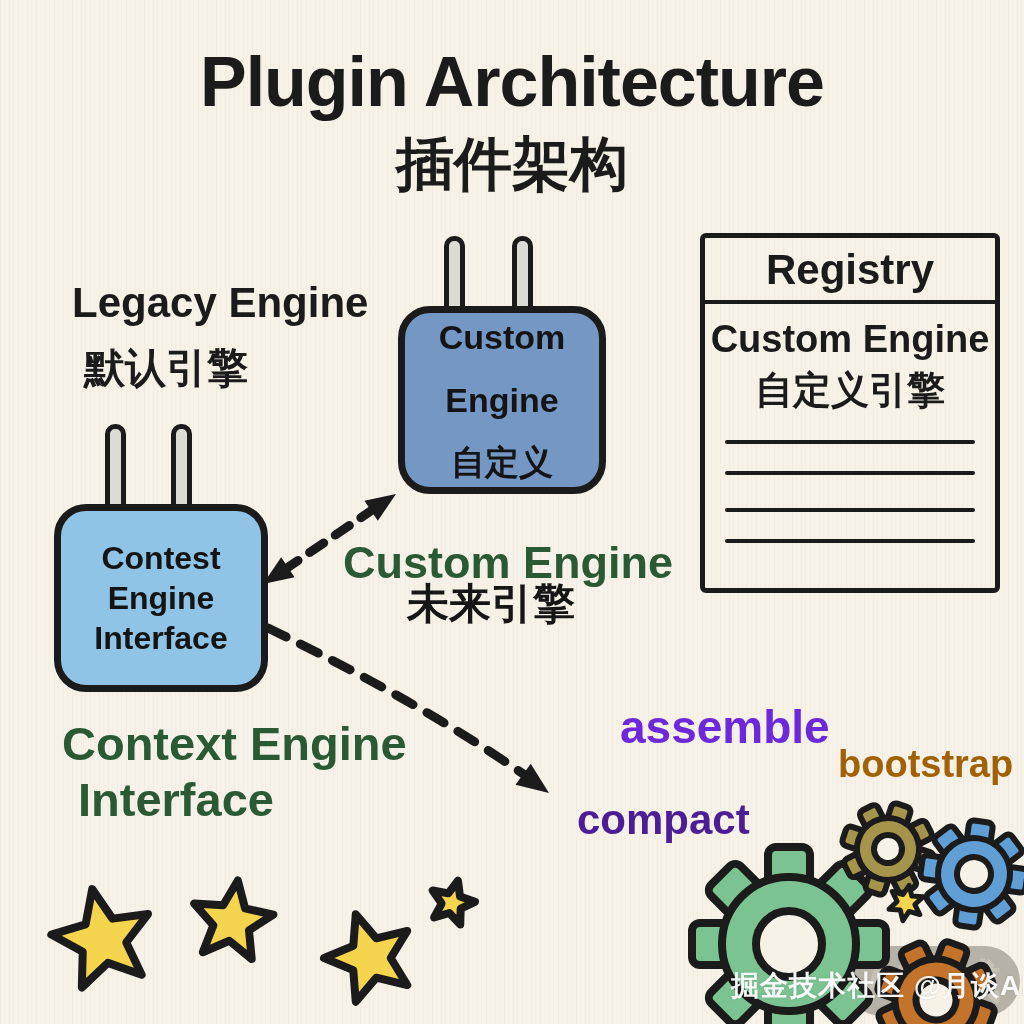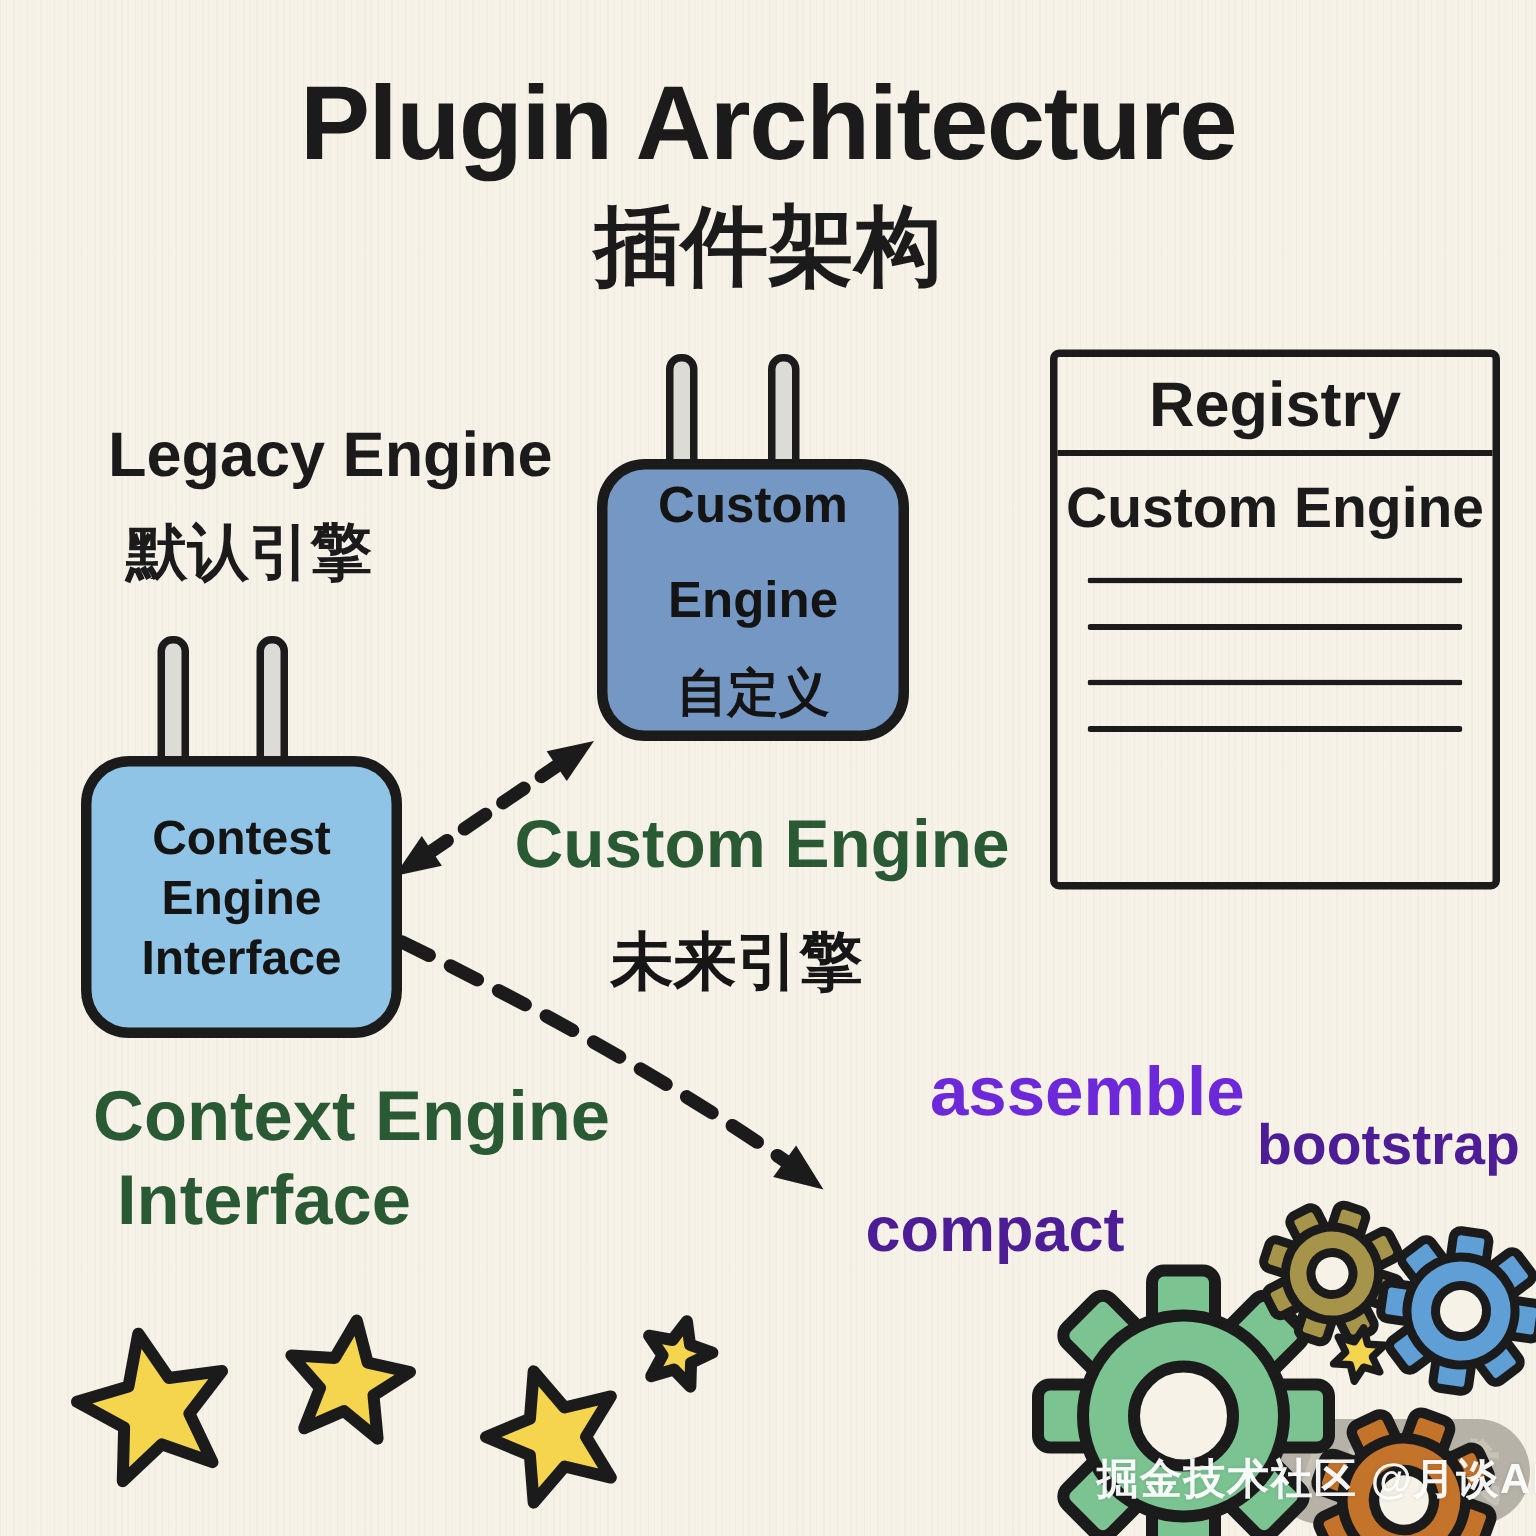--- a/index.html
+++ b/index.html
@@ -51,21 +51,21 @@
   .registry-en { margin-top:14px; font-size:38px; font-weight:bold; text-align:center; }
   .registry-zh { margin-top:4px; font-size:38px; font-weight:bold; text-align:center; }
   .reg-line { width:86%; margin:0 auto; border-top:4px solid #1b1b1b; border-radius:2px; }
   .reg-line-1 { margin-top:24px; }
   .reg-line-2 { margin-top:27px; }
   .reg-line-3 { margin-top:33px; }
   .reg-line-4 { margin-top:27px; }
 
   
   .future-en { left:343px; top:537px; font-size:45px; }
-  .future-zh { left:407px; top:613px; font-size:42px; color:#161616; }
+  .future-zh { left:407px; top:576px; font-size:42px; color:#161616; }
   .ctx-line1 { left:62px; top:716px; font-size:47px; }
   .ctx-line2 { left:78px; top:772px; font-size:47px; }
 
   
   .kw-assemble { left:620px; top:700px; font-size:46px; }
   .kw-bootstrap { left:838px; top:743px; font-size:38px; }
   .kw-compact { left:577px; top:796px; font-size:42px; }
   .kw-ingest { left:552px; top:858px; font-size:46px; }
 
   .overlay-svg { position:absolute; inset:0; }
@@ -105,33 +105,34 @@
       <div class="plug-line">Contest</div>
       <div class="plug-line">Engine</div>
       <div class="plug-line">Interface</div>
     </div>
   </div>
 
   <div class="abs registry">
     <div class="registry-title">Registry</div>
     <div class="registry-sep"></div>
     <div class="registry-en">Custom Engine</div>
+    <div class="registry-zh">自定义引擎</div>
     <div class="reg-line reg-line-1"></div>
     <div class="reg-line reg-line-2"></div>
     <div class="reg-line reg-line-3"></div>
     <div class="reg-line reg-line-4"></div>
   </div>
 
   <div class="abs b future-en" style="color: rgb(42, 90, 51);">Custom Engine</div>
   <div class="abs b future-zh">未来引擎</div>
   <div class="abs b ctx-line1" style="color: rgb(42, 90, 51);">Context Engine</div>
   <div class="abs b ctx-line2" style="color: rgb(42, 90, 51);">Interface</div>
 
   <div class="abs b kw-assemble" style="color: #6d28d9;">assemble</div>
-  <div class="abs b kw-bootstrap" style="color: #4c1d95;">bootstrap</div>
+  <div class="abs b kw-bootstrap" style="color: #a16207;">bootstrap</div>
   <div class="abs b kw-compact" style="color: #4c1d95;">compact</div>
 
   <svg class="overlay-svg" width="1024" height="1024" viewBox="0 0 1024 1024">
     <defs>
       <polygon id="star5" vector-effect="non-scaling-stroke" points="0,-1 0.264,-0.364 0.951,-0.309 0.428,0.139 0.588,0.809 0,0.45 -0.588,0.809 -0.428,0.139 -0.951,-0.309 -0.264,-0.364"></polygon>
       <polygon id="star6" vector-effect="non-scaling-stroke" points="0,-1 0.25,-0.433 0.866,-0.5 0.5,0 0.866,0.5 0.25,0.433 0,1 -0.25,0.433 -0.866,0.5 -0.5,0 -0.866,-0.5 -0.25,-0.433"></polygon>
     </defs>
 
     <g stroke="#1b1b1b" fill="none">
       <path d="M 284 570 L 378 506" stroke-width="9" stroke-dasharray="17 14" stroke-linecap="round"></path>

